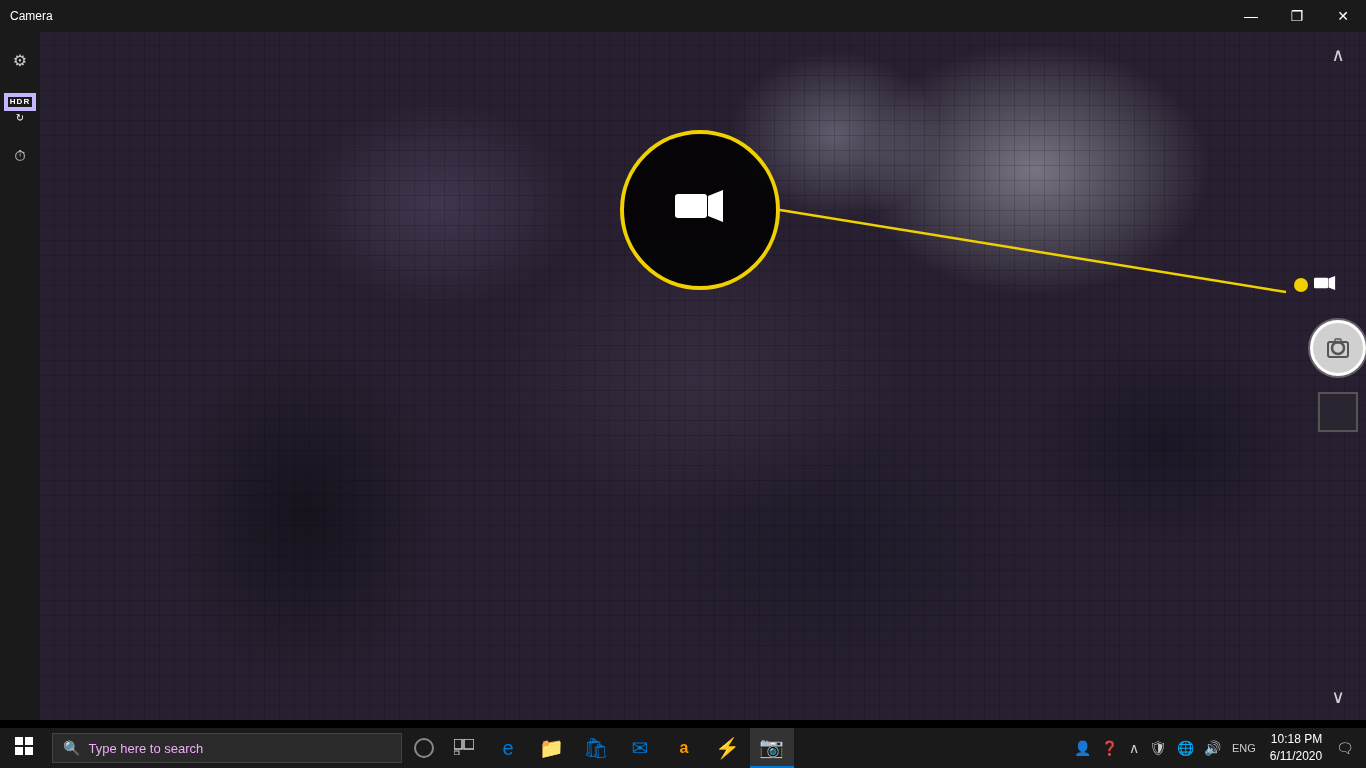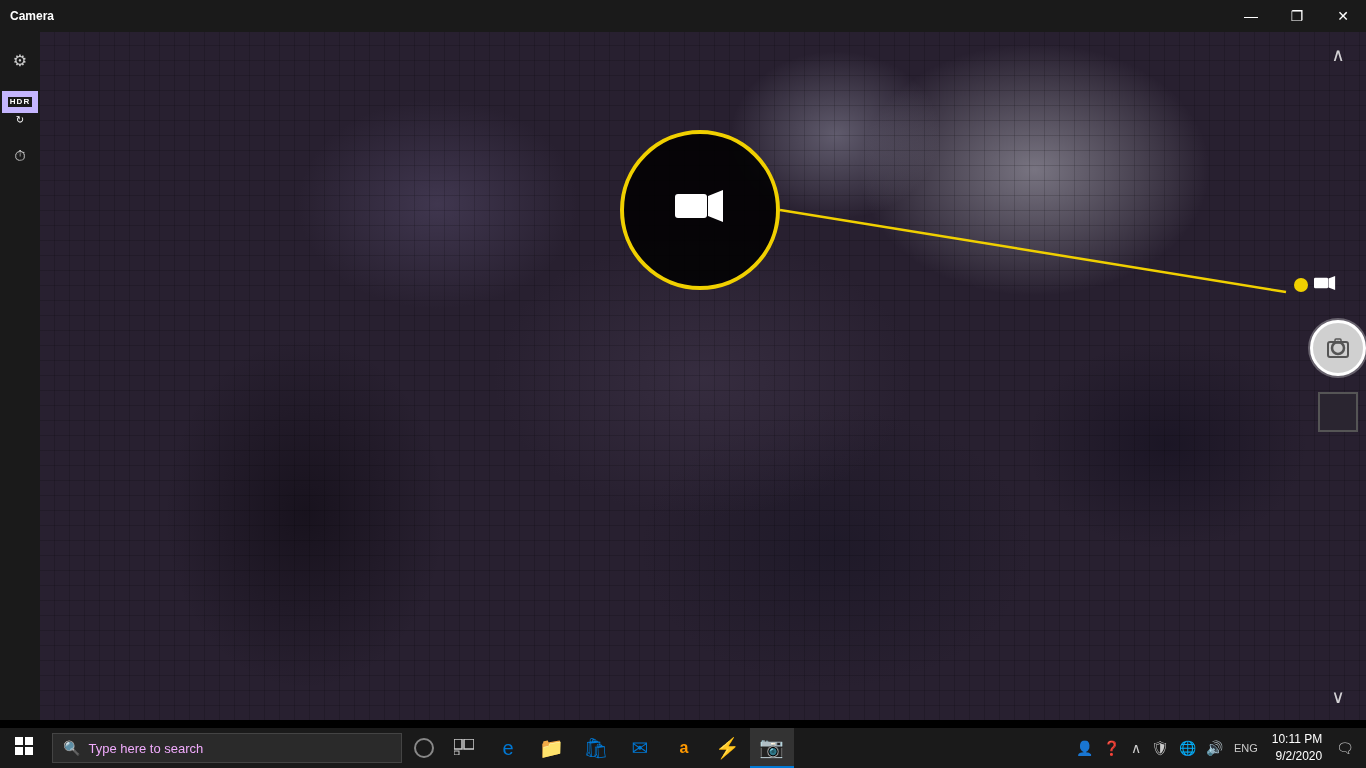--- a/index.html
+++ b/index.html
@@ -5,21 +5,21 @@
     * { margin: 0; padding: 0; box-sizing: border-box; }
     body { width: 1366px; height: 768px; overflow: hidden; background: #000; font-family: 'Segoe UI', sans-serif; }
 
     
     #titlebar {
       position: absolute; top: 0; left: 0; width: 1366px; height: 32px;
       background: #1a1a1a; display: flex; align-items: center; justify-content: space-between;
       z-index: 100;
     }
     #titlebar-left { display: flex; align-items: center; padding-left: 10px; gap: 8px; }
-    #titlebar-title { color: #fff; font-size: 12px; font-weight: bold; }
+    #titlebar-title { color: #fff; font-size: 12px; }
     #titlebar-controls { display: flex; align-items: center; }
     .titlebar-btn {
       width: 46px; height: 32px; display: flex; align-items: center; justify-content: center;
       color: #fff; font-size: 14px; cursor: pointer; background: transparent; border: none;
     }
 
     
     #camera-viewport {
       position: absolute; top: 32px; left: 0; width: 1366px; height: 688px;
       background: #000; overflow: hidden;
@@ -181,21 +181,21 @@
     
     #system-tray {
       margin-left: auto; display: flex; align-items: center; gap: 2px; padding-right: 8px;
     }
     .tray-icon { font-size: 14px; color: #ccc; padding: 0 4px; cursor: pointer; }
     #clock { color: #fff; font-size: 12px; text-align: right; line-height: 1.4; padding: 0 8px; }
 
     
     .hdr-label {
       font-size: 8px; color: #fff; font-weight: bold; letter-spacing: 1px;
-      border: 6px solid #c4b5fd; padding: 1px 2px; line-height: 1;
+      border: 4px solid #c4b5fd; padding: 1px 2px; line-height: 1;
     }
   </style>
 </head>
 <body>
 
 <div id="titlebar">
   <div id="titlebar-left">
     <span id="titlebar-title">Camera</span>
   </div>
   <div id="titlebar-controls">
@@ -324,18 +324,18 @@
 
   <div id="system-tray">
     <span class="tray-icon">👤</span>
     <span class="tray-icon">❓</span>
     <span class="tray-icon">∧</span>
     <span class="tray-icon">🛡</span>
     <span class="tray-icon">🌐</span>
     <span class="tray-icon">🔊</span>
     <span class="tray-icon" style="font-size:11px;">ENG</span>
     <div id="clock">
-      <div>10:11 PM</div>
-      <div>9/2/2020</div>
+      <div>10:18 PM</div>
+      <div>6/11/2020</div>
     </div>
     <span class="tray-icon">🗨</span>
   </div>
 </div>
 
 </body></html>

